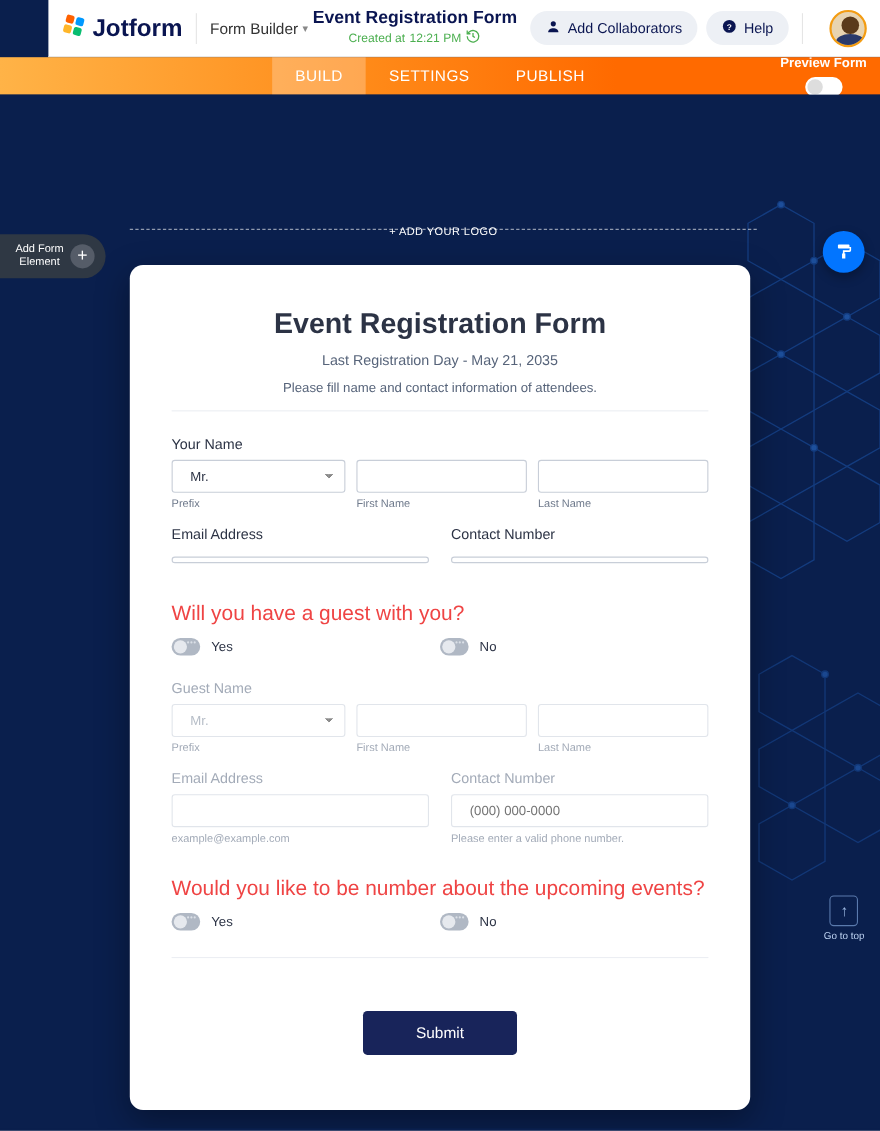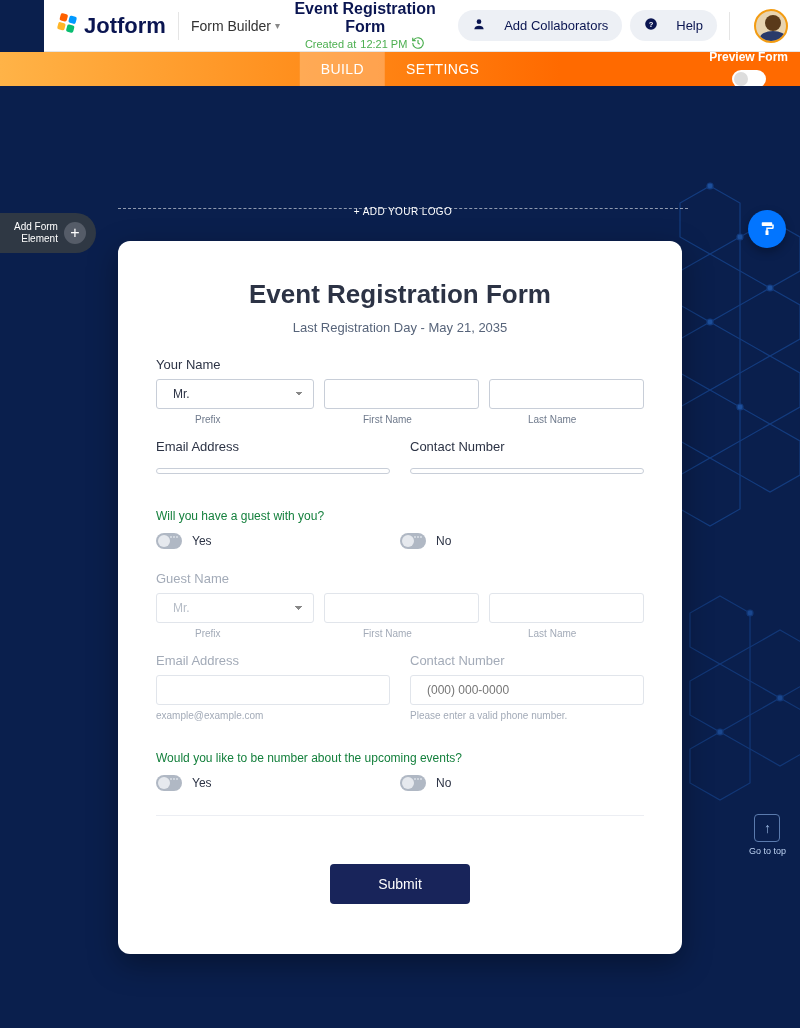--- a/index.html
+++ b/index.html
@@ -8,21 +8,21 @@
 
 .topbar { display: flex; align-items: center; height: 52px; background: #fff; padding: 0 12px; border-bottom: 1px solid #e5e5e5; margin-left: 44px; }
 .logo { display: flex; align-items: center; font-weight: 800; font-size: 22px; color: #0a1551; }
 .logo-mark { margin-right: 6px; }
 .divider-v { width: 1px; height: 28px; background: #e5e5e5; margin: 0 12px; }
 .formbuilder-dd { display: flex; align-items: center; font-size: 14px; color: #333; cursor: pointer; }
 .formbuilder-dd .chev { margin-left: 4px; font-size: 10px; color: #888; }
 .title-block { flex: 1; text-align: center; }
 .title-block .form-title { font-weight: 700; font-size: 16px; color: #0a1551; }
 .title-block .created { font-size: 11px; color: #4caf50; display: flex; align-items: center; justify-content: center; gap: 4px; }
-.topbar .pill { display: flex; align-items: center; gap: 18px; background: #edf0f5; border-radius: 18px; padding: 7px 14px; font-size: 13px; font-weight: 500; color: #0a1551; margin-left: 8px; cursor: pointer; }
+.topbar .pill { display: flex; align-items: center; gap: 6px; background: #edf0f5; border-radius: 18px; padding: 7px 14px; font-size: 13px; font-weight: 500; color: #0a1551; margin-left: 8px; cursor: pointer; }
 .avatar { width: 34px; height: 34px; border-radius: 50%; margin-left: 12px; border: 2px solid #f39c12; background: #e8d4b0; position: relative; overflow: hidden; }
 .avatar::after { content:""; position:absolute; width: 16px; height: 16px; background:#5a3a1a; border-radius:50%; top:4px; left:9px; }
 .avatar::before { content:""; position:absolute; width: 26px; height: 14px; background:#2a3a6a; border-radius:50% 50% 0 0; bottom:-4px; left:4px; }
 
 
 .nav { height: 34px; background: linear-gradient(90deg, #ffb347 0%, #ff8c1a 40%, #ff6a00 70%, #ff6a00 100%); display: flex; align-items: center; position: relative; }
 .nav-tabs { display: flex; position: absolute; left: 50%; transform: translateX(-50%); height: 100%; }
 .nav-tab { padding: 0 21px; display: flex; align-items: center; color: #fff; font-size: 14px; font-weight: 500; letter-spacing: 0.4px; cursor: pointer; }
 .nav-tab.active { background: rgba(255,255,255,0.25); }
 .preview { position: absolute; right: 12px; display: flex; align-items: center; gap: 6px; color: #fff; font-size: 12px; font-weight: 600; flex-direction: column; }
@@ -30,21 +30,21 @@
 .toggle::after { content: ""; position: absolute; width: 14px; height: 14px; background: #ddd; border-radius: 50%; left: 2px; top: 2px; }
 
 
 .workspace { position: relative; min-height: 940px; background: #0a1f4d; overflow: hidden; }
 .hex-bg { position: absolute; right: -10px; top: 90px; opacity: 0.6; pointer-events: none; }
 .hex-bg2 { position: absolute; right: -20px; top: 500px; opacity: 0.5; pointer-events: none; }
 
 
 .side-tab { position: absolute; left: 0; top: 127px; background: #2f3844; color: #fff; font-size: 10px; padding: 8px 10px 8px 14px; border-radius: 0 22px 22px 0; display: flex; align-items: center; gap: 6px; cursor: pointer; }
 .side-tab .plus-circle { width: 22px; height: 22px; background:#555c68; border-radius: 50%; display:flex; align-items:center; justify-content:center; font-size:16px; }
-.side-tab .lbl { line-height: 1.2; text-align: right; }
+.side-tab .lbl { line-height: 1.2; text-align: center; }
 
 
 .fab { position: absolute; right: 14px; top: 124px; width: 38px; height: 38px; background: #0275ff; border-radius: 50%; display:flex; align-items:center; justify-content:center; box-shadow: 0 4px 10px rgba(0,0,0,0.3); cursor: pointer; }
 
 
 .add-strip { position: absolute; left: 118px; right: 112px; border-top: 1px dashed rgba(255,255,255,0.55); text-align: center; }
 .add-strip span { position: relative; top: -8px; background: transparent; color: #fff; font-size: 10px; letter-spacing: 0.4px; padding: 0 6px; }
 .add-strip.logo-strip { top: 122px; }
 
 
@@ -58,26 +58,26 @@
 .card .h2 { font-size: 19px; font-weight: 700; text-align: center; color: #2c3345; margin-top: 66px; }
 .card .sub2 { font-size: 12px; text-align: center; color: #57647a; margin-top: 10px; padding-bottom: 14px; border-bottom: 1px solid #eceef3; }
 
 .field-label { font-size: 13px; color: #2c3345; font-weight: 500; margin-top: 22px; margin-bottom: 7px; }
 .disabled-grp .field-label, .disabled-grp .sublabel, .disabled-grp .hint { color: #a3abb8; }
 .row { display: flex; gap: 10px; }
 .row > .col-s { width: 158px; }
 .row > .col-m { flex: 1; }
 .input, .select { height: 30px; border: 1px solid #c8ced8; border-radius: 3px; font-size: 12px; padding: 0 16px; width: 100%; color:#2c3345; background:#fff; }
 .select { appearance: none; background-image: linear-gradient(45deg, transparent 50%, #888 50%), linear-gradient(135deg, #888 50%, transparent 50%); background-position: calc(100% - 14px) 12px, calc(100% - 10px) 12px; background-size: 4px 4px, 4px 4px; background-repeat: no-repeat; }
-.sublabel { font-size: 10px; color: #6f7a8c; margin-top: 5px; margin-left: 39px; }
+.sublabel { font-size: 10px; color: #6f7a8c; margin-top: 5px; }
 .row-2 { display: flex; gap: 20px; margin-top: 14px; }
 .row-2 > div { flex: 1; }
 .hint { font-size: 10px; color: #97a0af; margin-top: 5px; }
 
-.question { font-size: 12px; color: #15803d; margin-top: 30px; }
+.question { font-size: 19px; color: #ef4444; margin-top: 30px; }
 .radio-row { display: flex; margin-top: 10px; }
 .radio-opt { display: flex; align-items: center; gap: 10px; width: 50%; font-size: 12px; color: #2c3345; }
 .radio-vis { width: 26px; height: 16px; background: #b0b8c4; border-radius: 9px; position: relative; }
 .radio-vis::after { content:""; width:12px; height:12px; background:#e6e9ee; border-radius:50%; position:absolute; left:2px; top:2px; }
 .radio-vis .dots { position:absolute; right:4px; top:3px; display:flex; gap:1px;}
 .radio-vis .dots i { width:2px; height:2px; background:#dbe0e7; border-radius:50%; display:block;}
 
 .disabled-grp .input, .disabled-grp .select { border-color: #e1e5eb; color:#b6bdc7; }
 
 .submit-wrap { text-align: center; margin-top: 48px; }
@@ -136,20 +136,21 @@
     <span>Help</span>
   </div>
   <div class="divider-v"></div>
   <div class="avatar"></div>
 </div>
 
 <div class="nav">
   <div class="nav-tabs">
     <div class="nav-tab active">BUILD</div>
     <div class="nav-tab">SETTINGS</div>
+    <div class="nav-tab">PUBLISH</div>
   </div>
   <div class="preview">
     <span>Preview Form</span>
     <div class="toggle"></div>
   </div>
 </div>
 
 <div class="workspace">
 
   <svg class="hex-bg" width="160" height="380">
@@ -202,20 +203,21 @@
   </div>
 
   <div class="go-top">
     <div class="box">↑</div>
     <div>Go to top</div>
   </div>
 
   <div class="card">
     <div class="h1">Event Registration Form</div>
     <div class="sub1">Last Registration Day - May 21, 2035</div>
+    <div class="sub2">Please fill name and contact information of attendees.</div>
 
     <div class="field-label">Your Name</div>
     <div class="row">
       <div class="col-s">
         <select class="select"><option>Mr.</option></select>
         <div class="sublabel">Prefix</div>
       </div>
       <div class="col-m">
         <input class="input" style="">
         <div class="sublabel">First Name</div>

